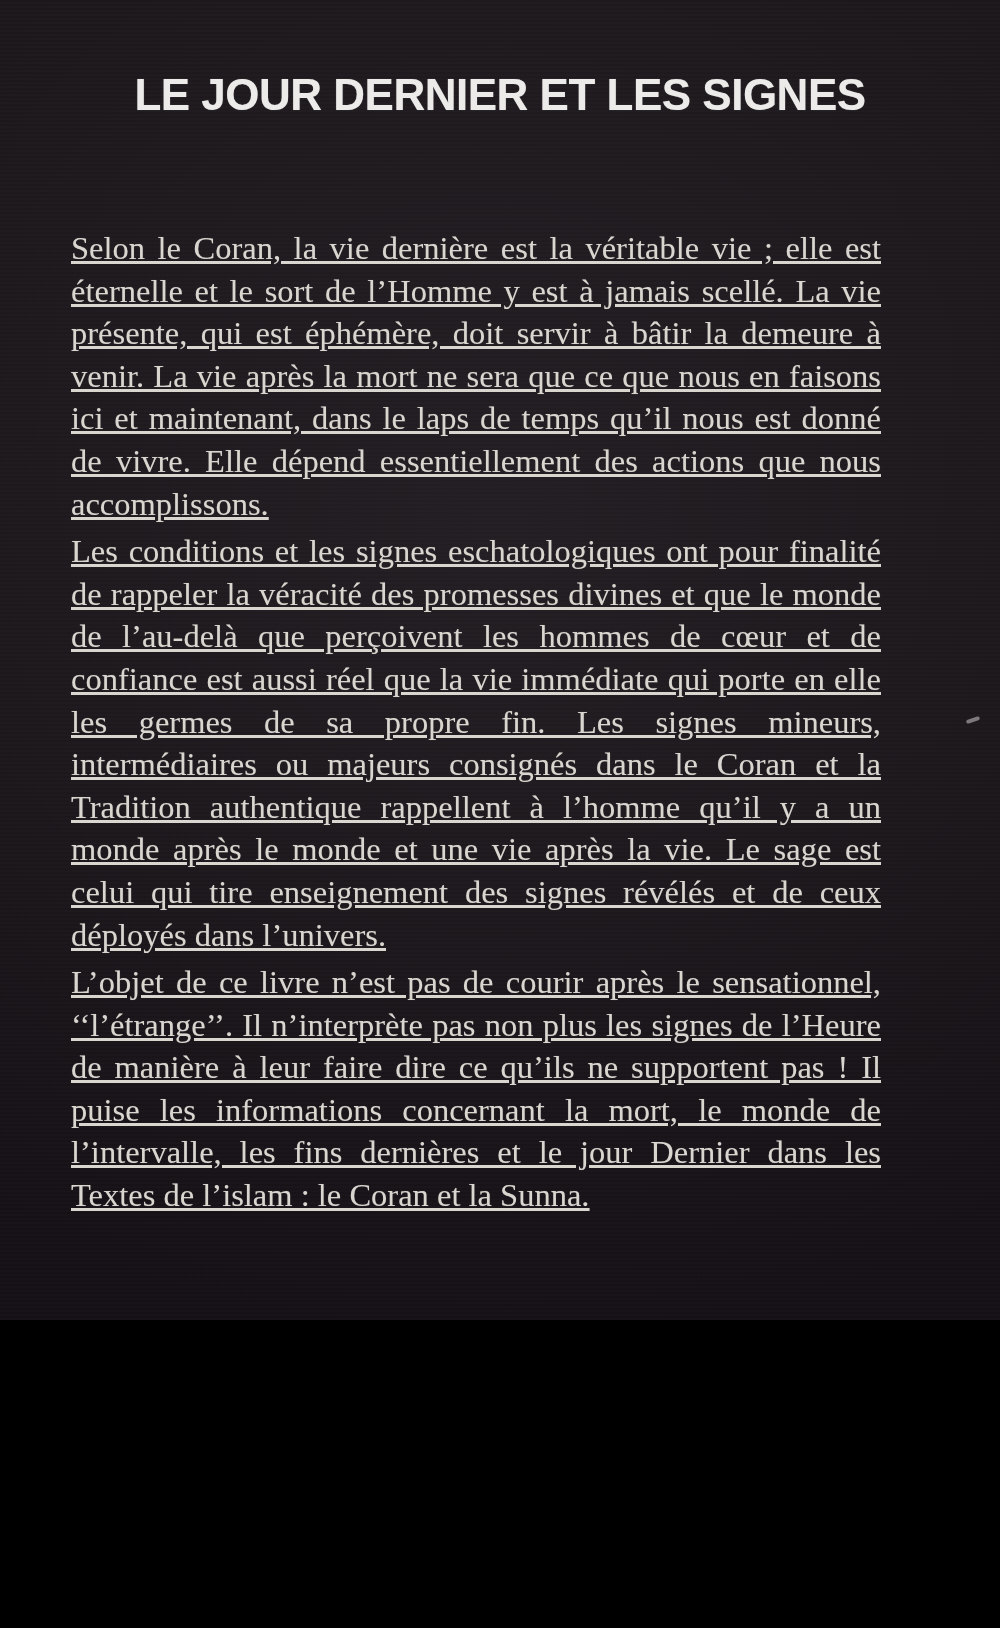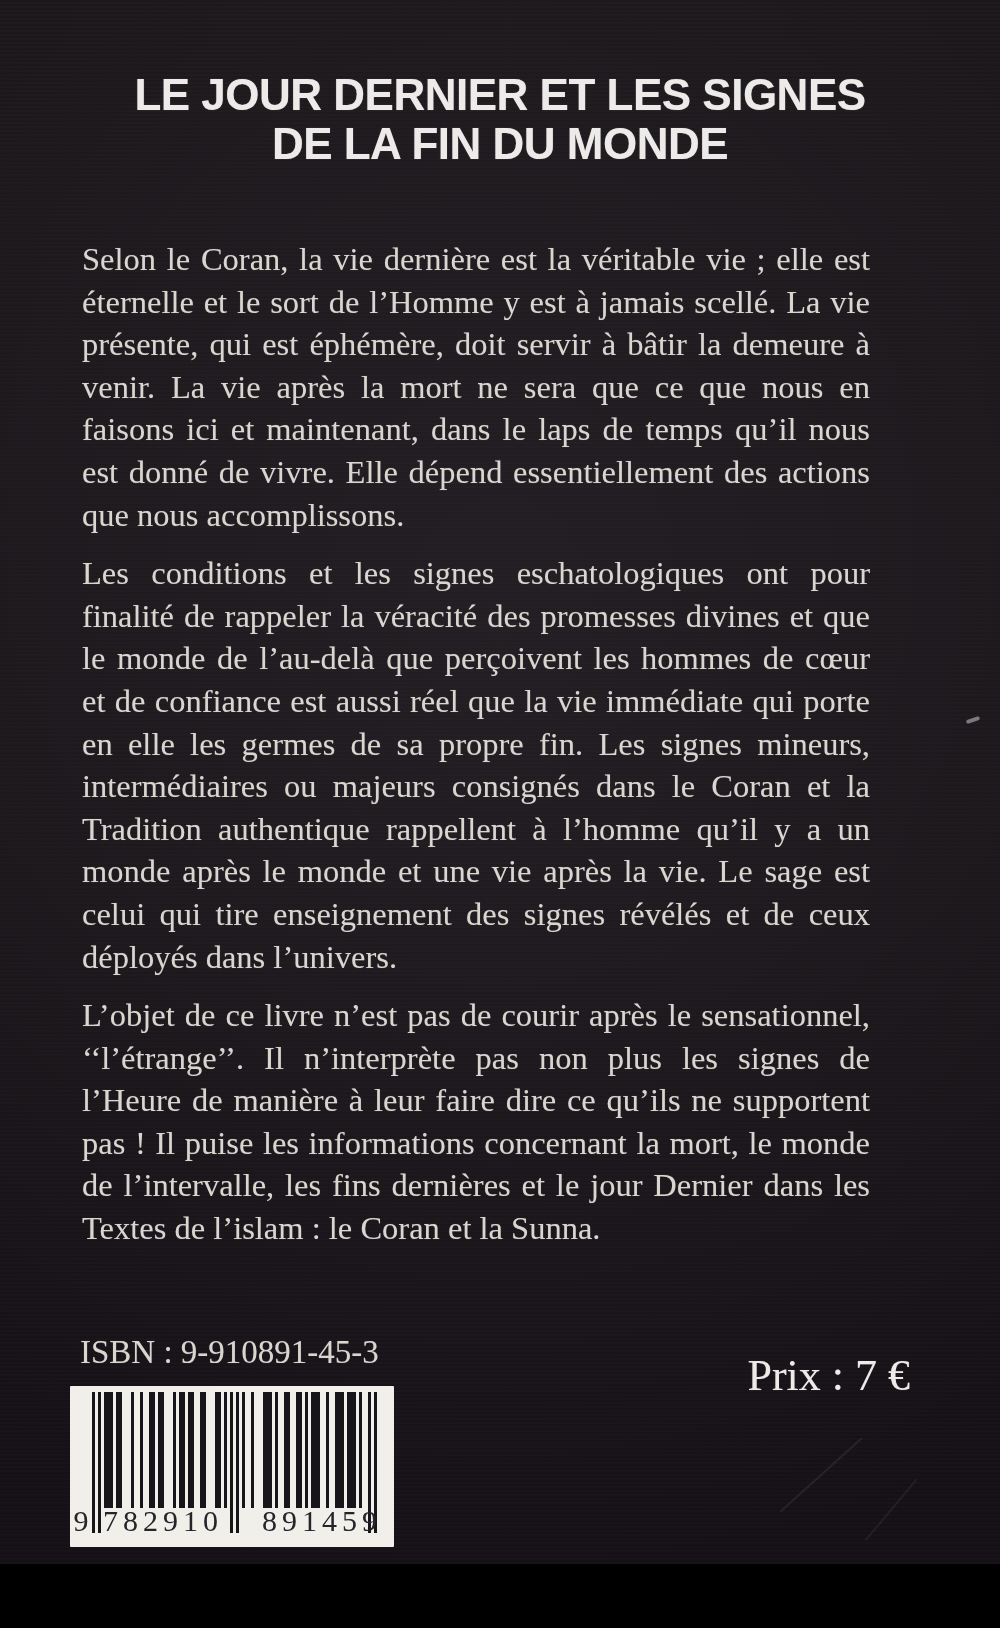--- a/index.html
+++ b/index.html
@@ -5,21 +5,21 @@
   :root{
     --bg:#171317;
     --text:#d9d6d0;
     --title:#edebe9;
     --barcode-bg:#f1efe9;
     --bar:#17141a;
   }
   html,body{margin:0;padding:0;background:#000;}
   .cover{
     position:relative;
-    width:1000px;height:1564px;
+    width:1000px;height:1320px;
     margin:0 auto;
     overflow:hidden;
     background:
       radial-gradient(ellipse 120% 90% at 50% 40%, rgba(62,55,62,.28), rgba(0,0,0,0) 70%),
       repeating-linear-gradient(0deg, rgba(255,255,255,.012) 0 2px, rgba(0,0,0,.02) 2px 4px),
       linear-gradient(180deg,#1a161a 0%,#181418 55%,#141015 100%),
       var(--bg);
     font-family:"Liberation Serif", serif;
   }
   .title-block{
@@ -32,21 +32,21 @@
     color:var(--title);
     text-shadow:0 0 1px rgba(255,255,255,.35);
   }
   .body-text{
     position:absolute;left:66px;top:222px;width:820px;
     font-size:32.5px;line-height:42.6px;
     text-align:justify;
     color:var(--text);
     text-shadow:0 0 1px rgba(255,255,255,.25);
   }
-  .body-text p{margin:16px;}
+  .body-text p{margin:5px;text-decoration:underline;}
   .isbn{
     position:absolute;left:80px;top:1334px;
     font-size:33px;color:var(--text);
     text-shadow:0 0 1px rgba(255,255,255,.25);
   }
   .price{
     position:absolute;right:90px;top:1350px;
     font-size:44px;font-weight:normal;color:var(--title);
     text-shadow:0 0 1px rgba(255,255,255,.3);
   }
@@ -71,21 +71,20 @@
   .scratch.s2{left:820px;top:1420px;width:2px;height:110px;transform:rotate(48deg);background:rgba(190,185,190,.10);}
   .scratch.s3{left:890px;top:1470px;width:2px;height:80px;transform:rotate(40deg);background:rgba(190,185,190,.08);}
 </style>
 </head>
 <body>
 
 <div class="cover">
 
   <div class="title-block">
     <div>LE JOUR DERNIER ET LES SIGNES</div>
-    <div>DE LA FIN DU MONDE</div>
   </div>
 
   <div class="body-text">
     <p>Selon le Coran, la vie dernière est la véritable vie ; elle est éternelle et le sort de l’Homme y est à jamais scellé. La vie présente, qui est éphémère, doit servir à bâtir la demeure à venir. La vie après la mort ne sera que ce que nous en faisons ici et maintenant, dans le laps de temps qu’il nous est donné de vivre. Elle dépend essentiellement des actions que nous accomplissons.</p>
     <p>Les conditions et les signes eschatologiques ont pour finalité de rappeler la véracité des promesses divines et que le monde de l’au-delà que perçoivent les hommes de cœur et de confiance est aussi réel que la vie immédiate qui porte en elle les germes de sa propre fin. Les signes mineurs, intermédiaires ou majeurs consignés dans le Coran et la Tradition authentique rappellent à l’homme qu’il y a un monde après le monde et une vie après la vie. Le sage est celui qui tire enseignement des signes révélés et de ceux déployés dans l’univers.</p>
     <p>L’objet de ce livre n’est pas de courir après le sensationnel, ‘‘l’étrange’’. Il n’interprète pas non plus les signes de l’Heure de manière à leur faire dire ce qu’ils ne supportent pas ! Il puise les informations concernant la mort, le monde de l’intervalle, les fins dernières et le jour Dernier dans les Textes de l’islam : le Coran et la Sunna.</p>
   </div>
 
   <div class="isbn">ISBN : 9-910891-45-3</div>
 

